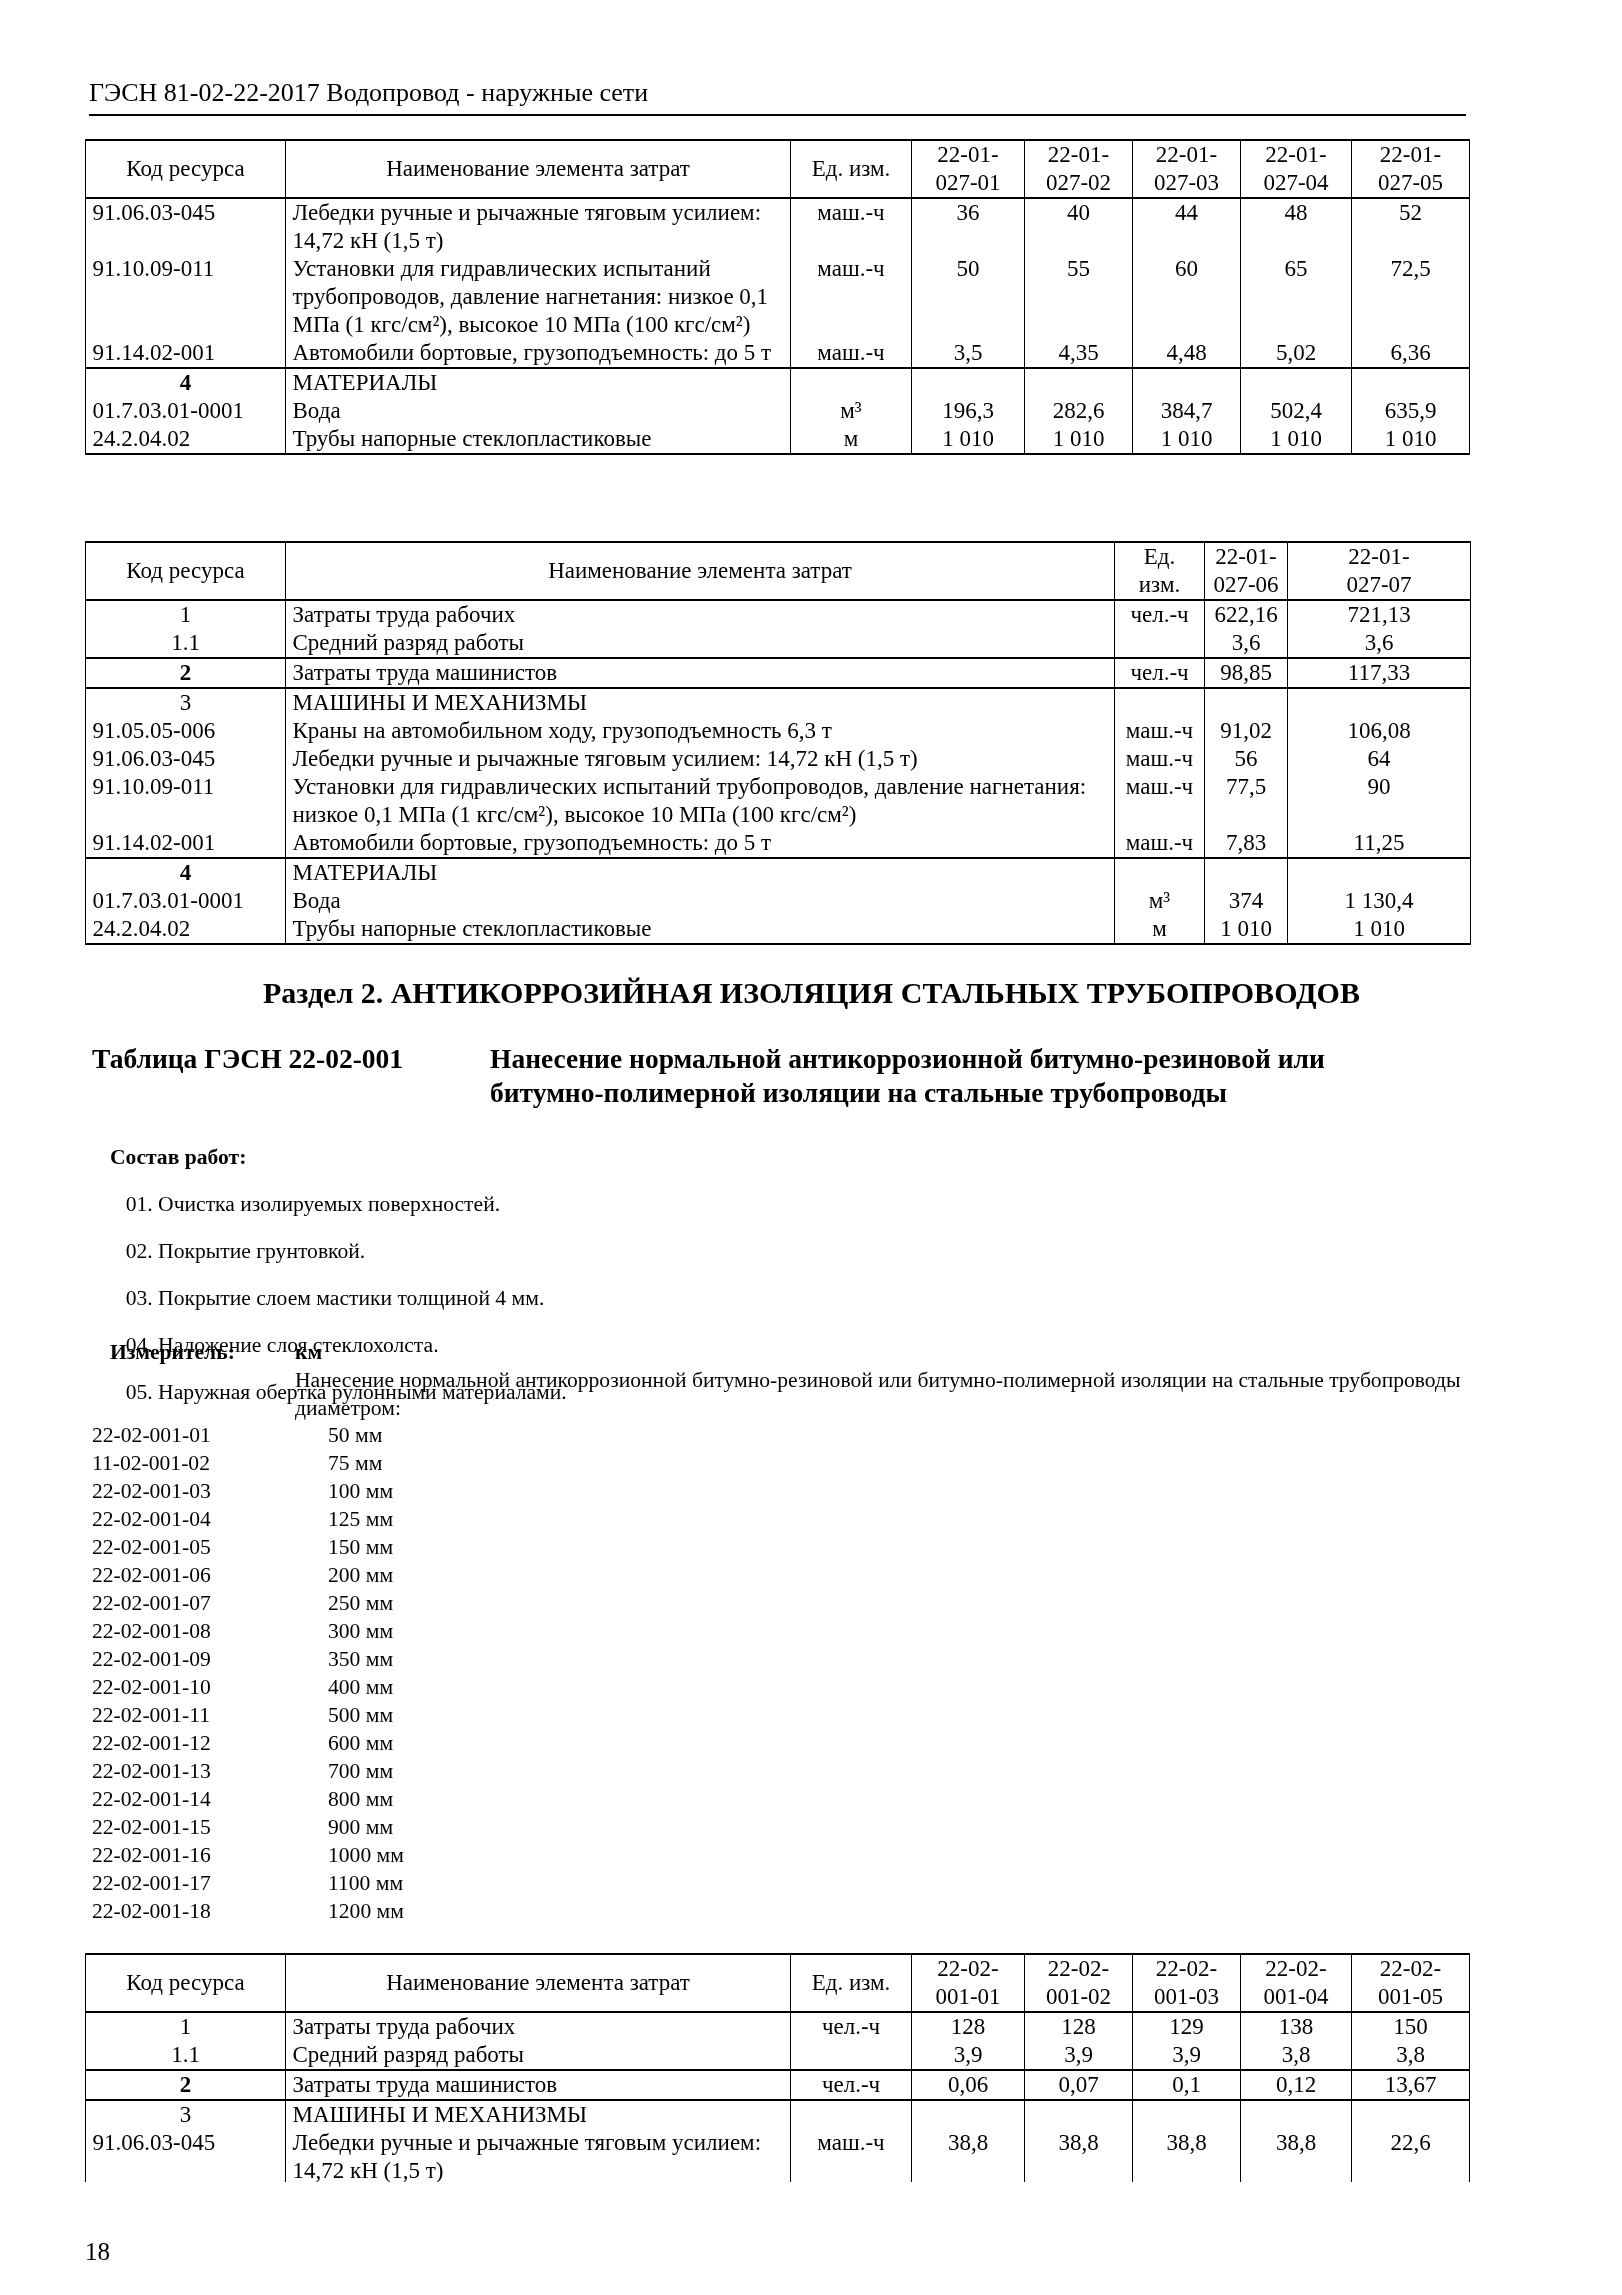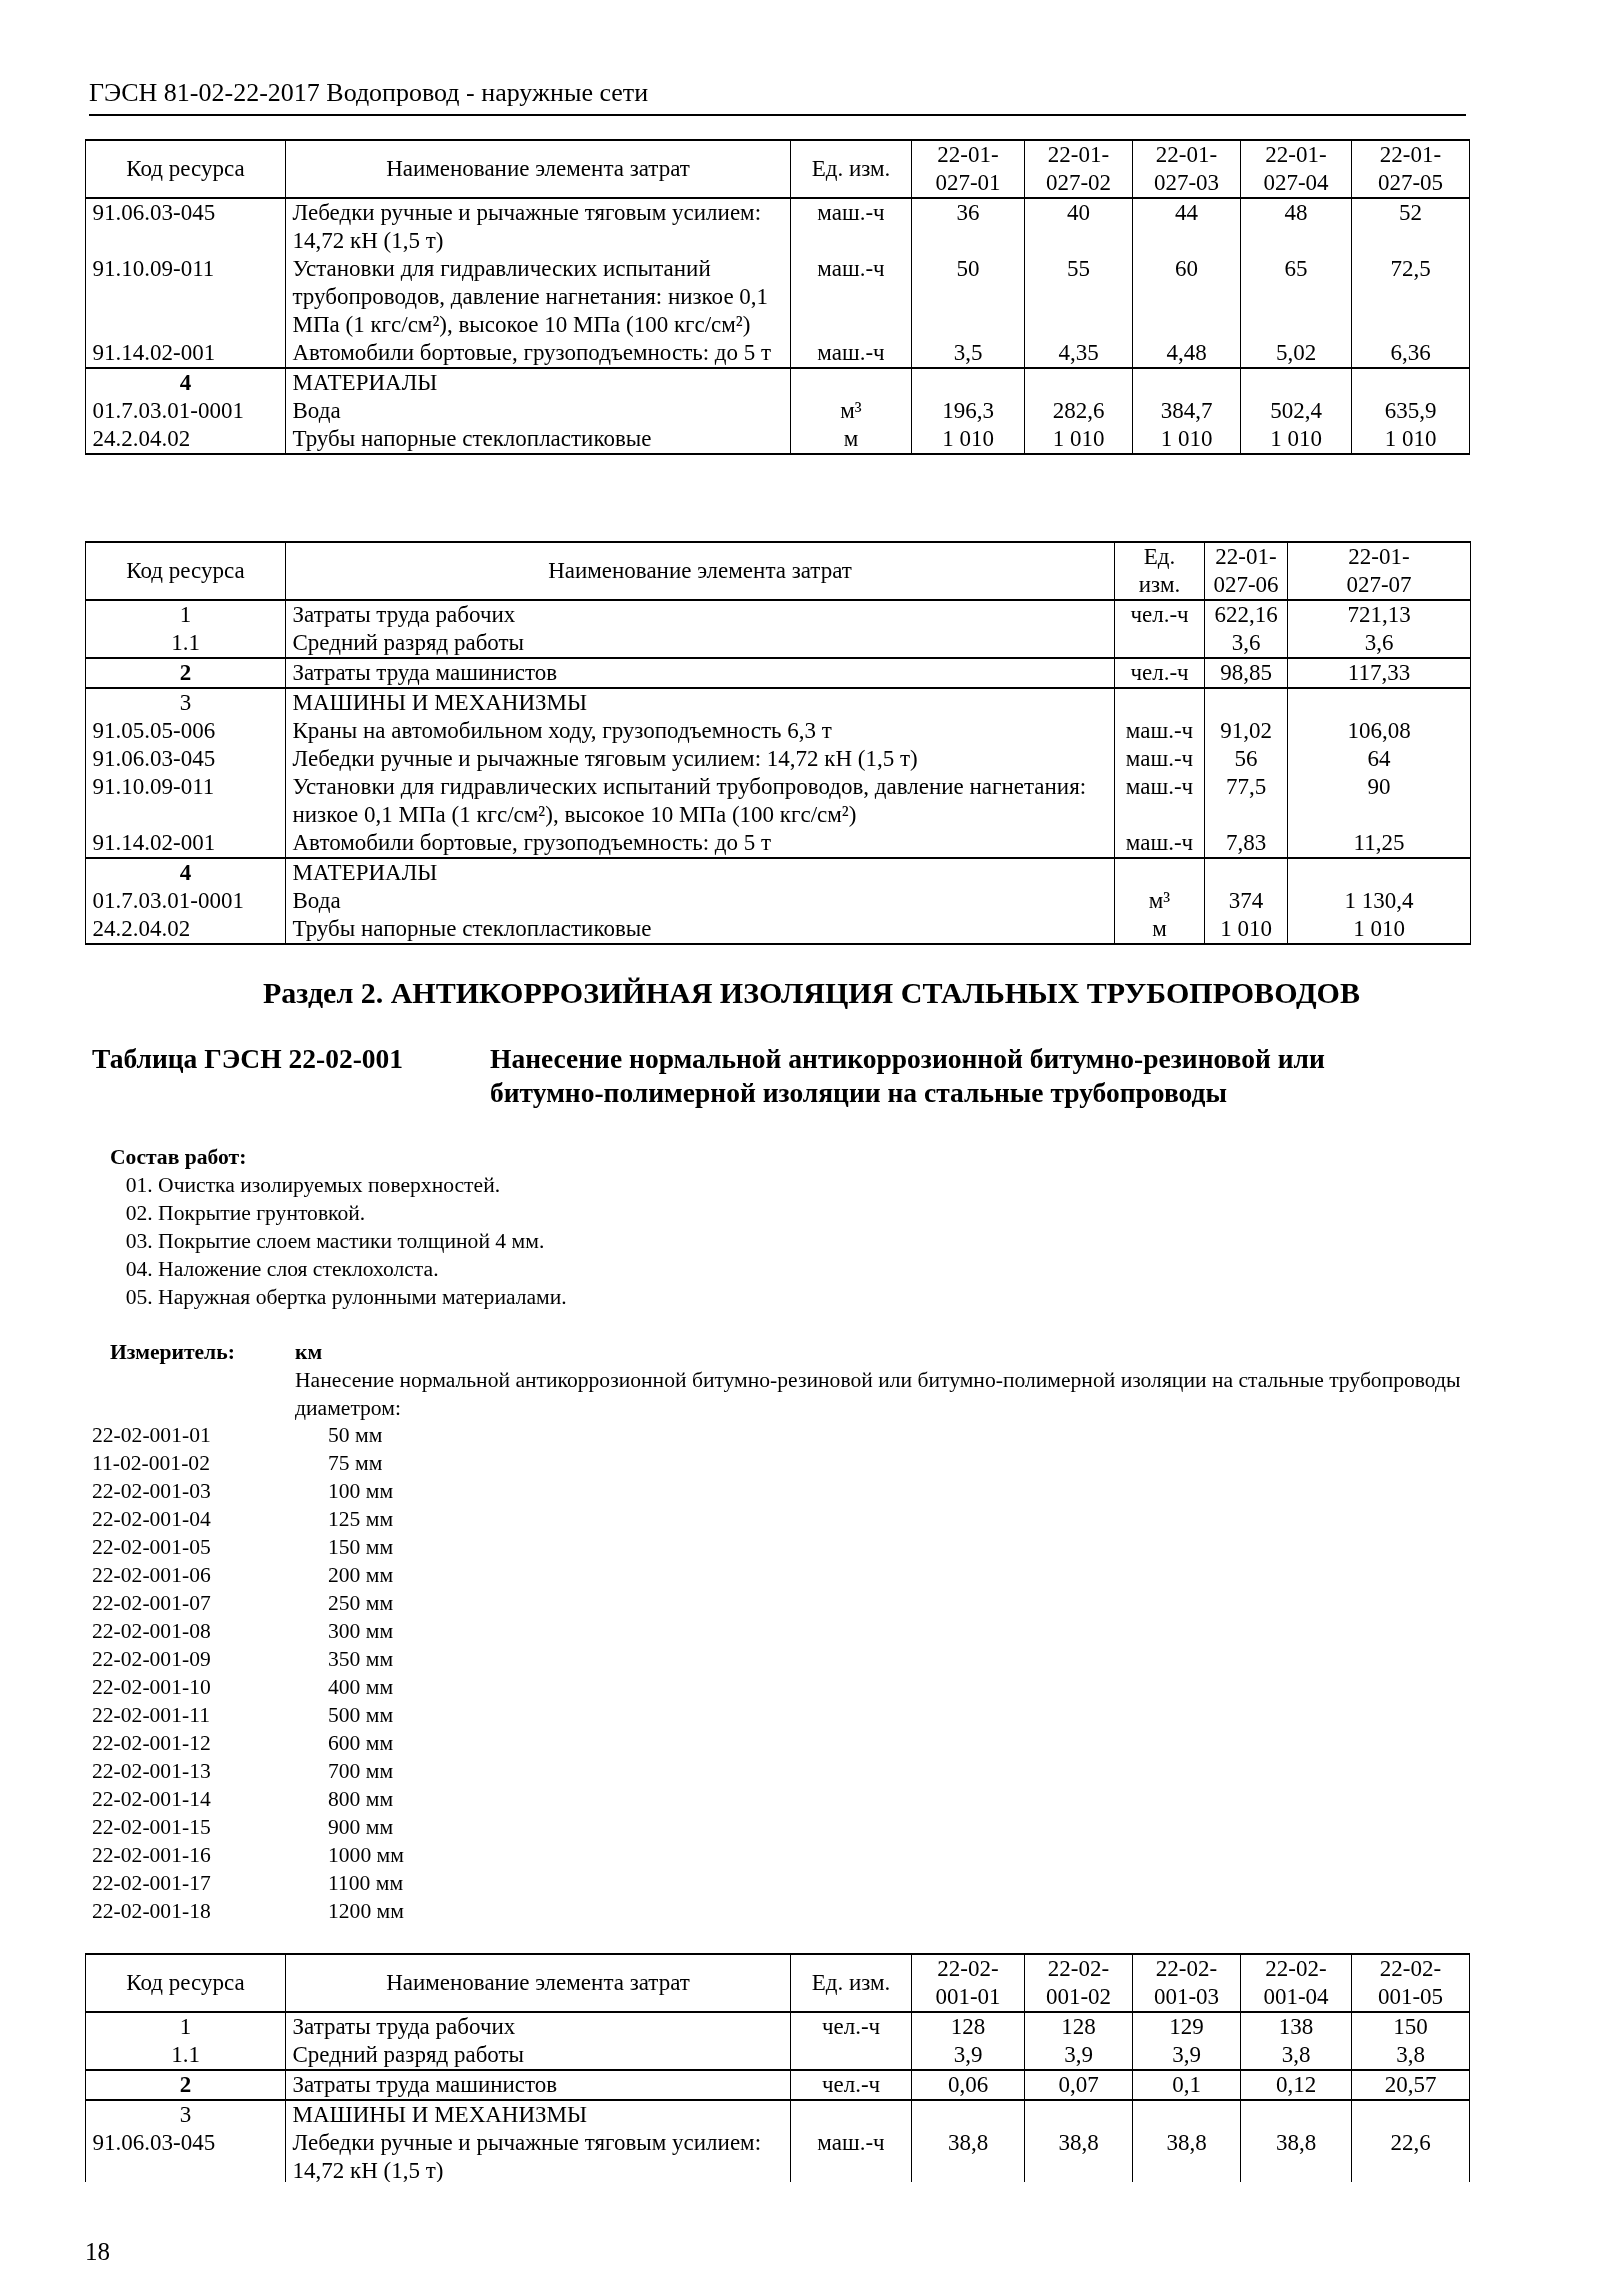--- a/index.html
+++ b/index.html
@@ -43,21 +43,21 @@
   }
   .table-title {
     position: absolute; left: 92px; top: 1042px; width: 1374px;
     font-weight: bold; font-size: 27.5px; line-height: 34px;
   }
   .table-title .tt-label { position: absolute; left: 0; top: 0; }
   .table-title .tt-text { position: absolute; left: 398px; top: 0; width: 949px; }
 
   .works { position: absolute; left: 110px; top: 1143px; font-size: 21.6px; line-height: 28px; }
   .works .works-title { font-weight: bold; }
-  .works .work-item { padding-left: 15.7px; }
+  .works .work-item { padding-left: 15.7px; margin-top: 19px; }
 
   .meter { position: absolute; left: 110px; top: 1338px; font-size: 21.6px; line-height: 28px; width: 1309px; }
   .meter .meter-label { position: absolute; left: 0; top: 0; font-weight: bold; }
   .meter .meter-unit { position: absolute; left: 185px; top: 0; font-weight: bold; }
   .meter .meter-desc { position: absolute; left: 185px; top: 28px; width: 1256px; }
 
   .diam-list { position: absolute; left: 92px; top: 1421px; font-size: 21.6px; line-height: 28px; }
   .diam-row { position: relative; height: 28px; width: 523px; }
   .diam-row .d-code { position: absolute; left: 0; }
   .diam-row .d-size { position: absolute; left: 236px; }
@@ -408,21 +408,21 @@
   </tbody>
   <tbody class="grp">
     <tr>
       <td class="code center bold">2</td>
       <td class="name">Затраты труда машинистов</td>
       <td class="unit">чел.-ч</td>
       <td class="val">0,06</td>
       <td class="val">0,07</td>
       <td class="val">0,1</td>
       <td class="val">0,12</td>
-      <td class="val">20,57</td>
+      <td class="val">13,67</td>
     </tr>
   </tbody>
   <tbody>
     <tr>
       <td class="code center">3</td>
       <td class="name bold">МАШИНЫ И МЕХАНИЗМЫ</td>
       <td></td>
           <td></td>
           <td></td>
           <td></td>

